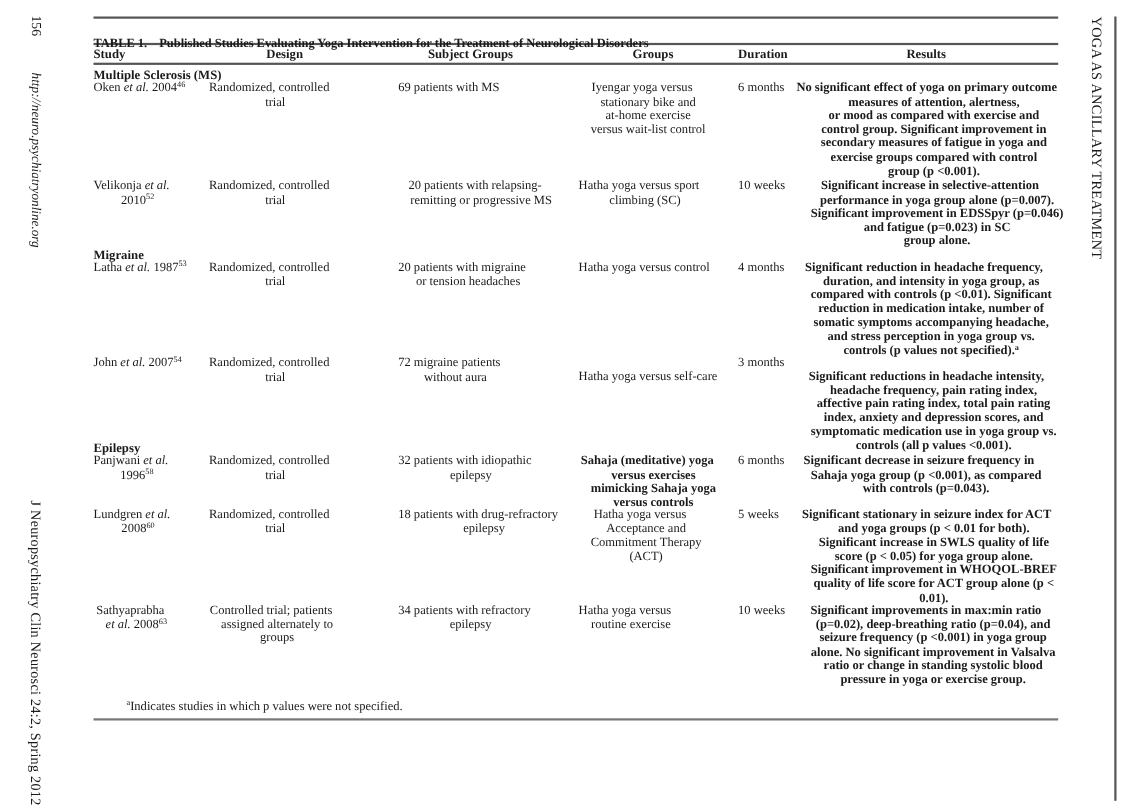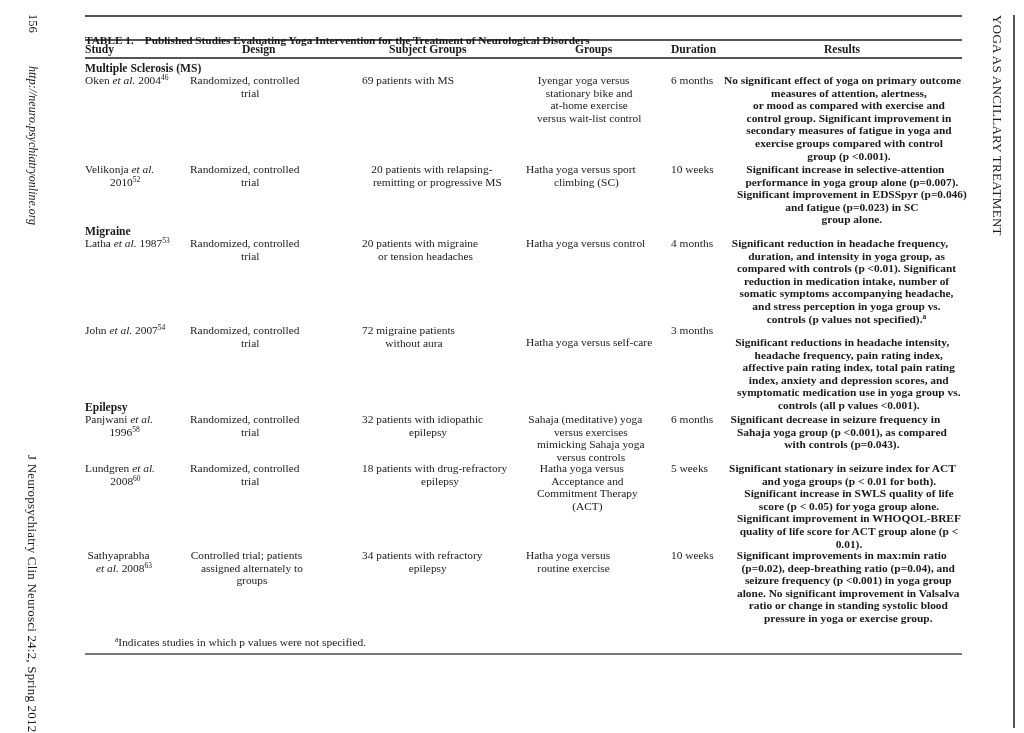--- a/index.html
+++ b/index.html
@@ -197,21 +197,21 @@
         <span class="ln ind2"><span>1996</span><sup>58</sup></span>
       </div>
       <div class="cell col-design" style="top: 413px;">
         <span class="ln">Randomized, controlled</span>
         <span class="ln ind2">trial</span>
       </div>
       <div class="cell col-subject" style="top: 413px;">
         <span class="ln">32 patients with idiopathic</span>
         <span class="ln ind2">epilepsy</span>
       </div>
-      <div class="cell col-groups" style="top: 413px;">
+      <div class="cell col-groups" style="top: 413px; font-weight: bold;">
         <span class="ln">Sahaja (meditative) yoga</span>
         <span class="ln ind2">versus exercises</span>
         <span class="ln ind2">mimicking Sahaja yoga</span>
         <span class="ln ind2">versus controls</span>
       </div>
       <div class="cell col-results" style="top: 413px;">
         <span class="ln">Significant decrease in seizure frequency in</span>
         <span class="ln ind">Sahaja yoga group (p &lt;0.001), as compared</span>
         <span class="ln ind">with controls (p=0.043).</span>
       </div>

